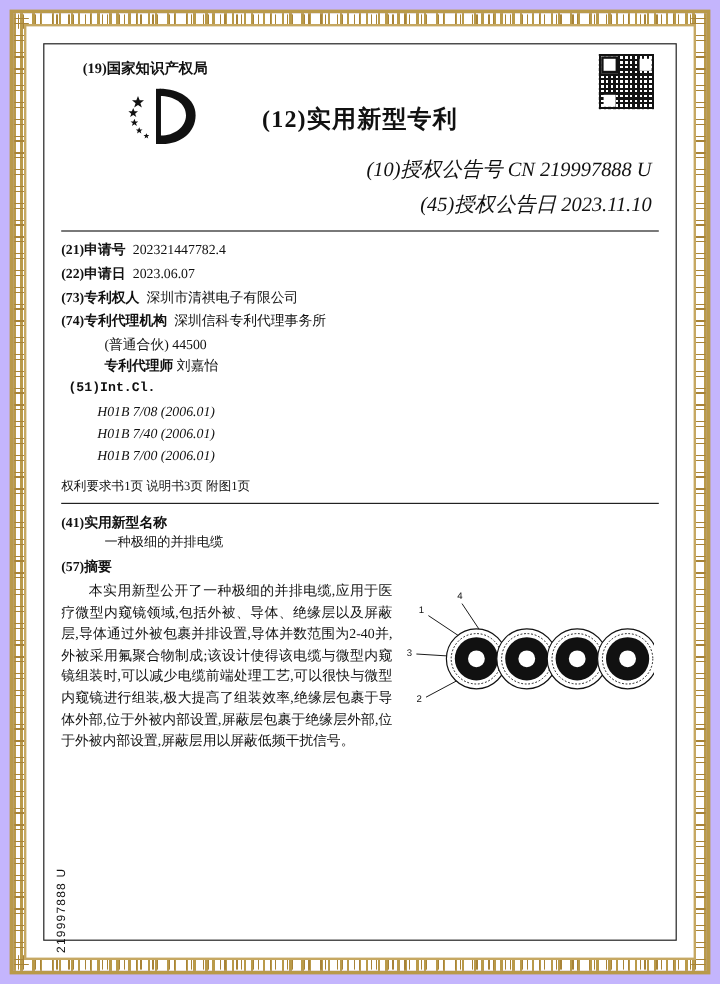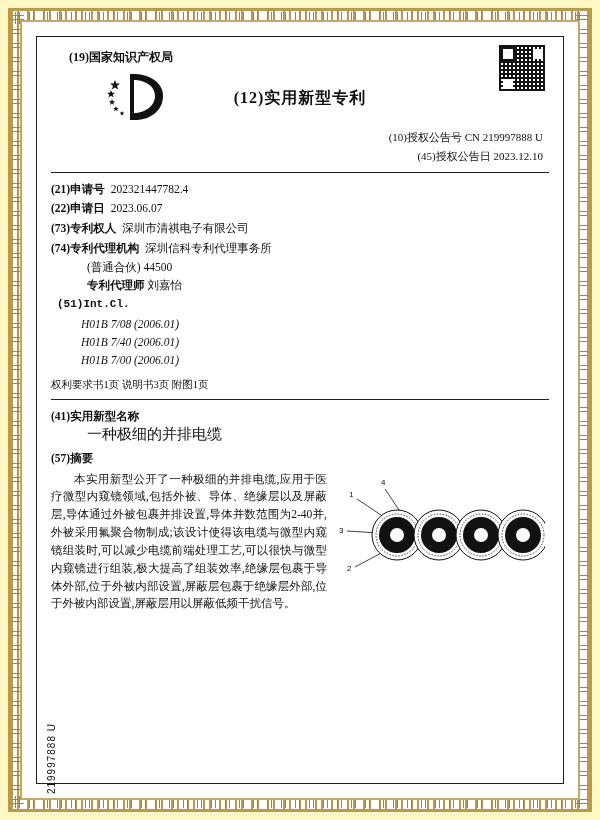--- a/index.html
+++ b/index.html
@@ -11,21 +11,21 @@
     width: 600px;
     height: 820px;
     font-family: "Liberation Serif", serif;
     color: #111;
     overflow: hidden;
   }
   .page {
     position: relative;
     width: 600px;
     height: 820px;
-    background: #fef9c3;
+    background: #c4b5fd;
   }
 
   
   .border-outer {
     position: absolute;
     left: 8px; top: 8px;
     width: 584px; height: 804px;
     box-sizing: border-box;
     border: 3px solid #b99a4a;
     background:
@@ -137,30 +137,31 @@
     left: 52px;
     top: 0;
     width: 78px;
     height: 54px;
   }
   .title-main {
     position: absolute;
     left: 0; right: 0;
     top: 16px;
     text-align: center;
-    font-size: 16px;
+    font-size: 20px;
     font-weight: bold;
     letter-spacing: 1px;
   }
 
   .pub-block {
     text-align: right;
-    font-size: 11px;
+    font-size: 17px;
     margin: 2px 6px 0 0;
     line-height: 1.7;
+    font-style: italic;
   }
 
   .rule {
     border: 0;
     border-top: 1px solid #222;
     margin: 6px 0 8px 0;
   }
 
   .field {
     display: flex;
@@ -201,21 +202,21 @@
     font-size: 10.5px;
     margin: 8px 6px 0 0;
   }
 
   .sec-title {
     margin-top: 4px;
     font-size: 11.5px;
   }
   .sec-name {
     margin-left: 36px;
-    font-size: 15px;
+    font-size: 11px;
   }
 
   .abstract-wrap {
     display: flex;
     margin-top: 4px;
   }
   .abstract-text {
     flex: 0 0 276px;
     font-size: 11.5px;
     line-height: 1.55;
@@ -273,21 +274,21 @@
           <polygon points="9,29 9.9,31.2 12.2,31.2 10.3,32.7 11.1,35 9,33.6 6.9,35 7.7,32.7 5.8,31.2 8.1,31.2"></polygon>
           <polygon points="13,36 13.8,37.9 15.8,37.9 14.2,39.2 14.8,41.2 13,40 11.2,41.2 11.8,39.2 10.2,37.9 12.2,37.9"></polygon>
           <polygon points="19,41 19.7,42.6 21.4,42.6 20,43.7 20.5,45.4 19,44.4 17.5,45.4 18,43.7 16.6,42.6 18.3,42.6"></polygon>
         </g>
       </svg>
       <div class="title-main">(12)实用新型专利</div>
     </div>
 
     <div class="pub-block">
       <div>(10)授权公告号 CN 219997888 U</div>
-      <div>(45)授权公告日 2023.12.10</div>
+      <div>(45)授权公告日 2023.11.10</div>
     </div>
 
     <hr class="rule">
 
     <div class="field">
       <span class="tag bold">(21)申请号</span>
       <span class="val">202321447782.4</span>
     </div>
 
     <div class="field">

